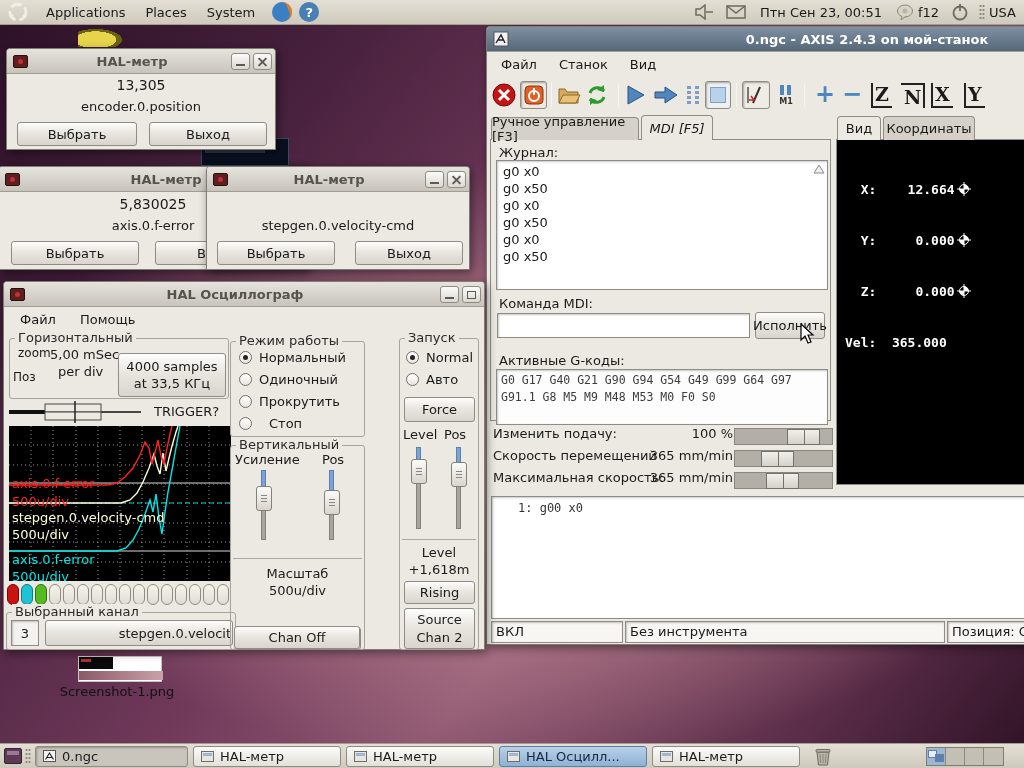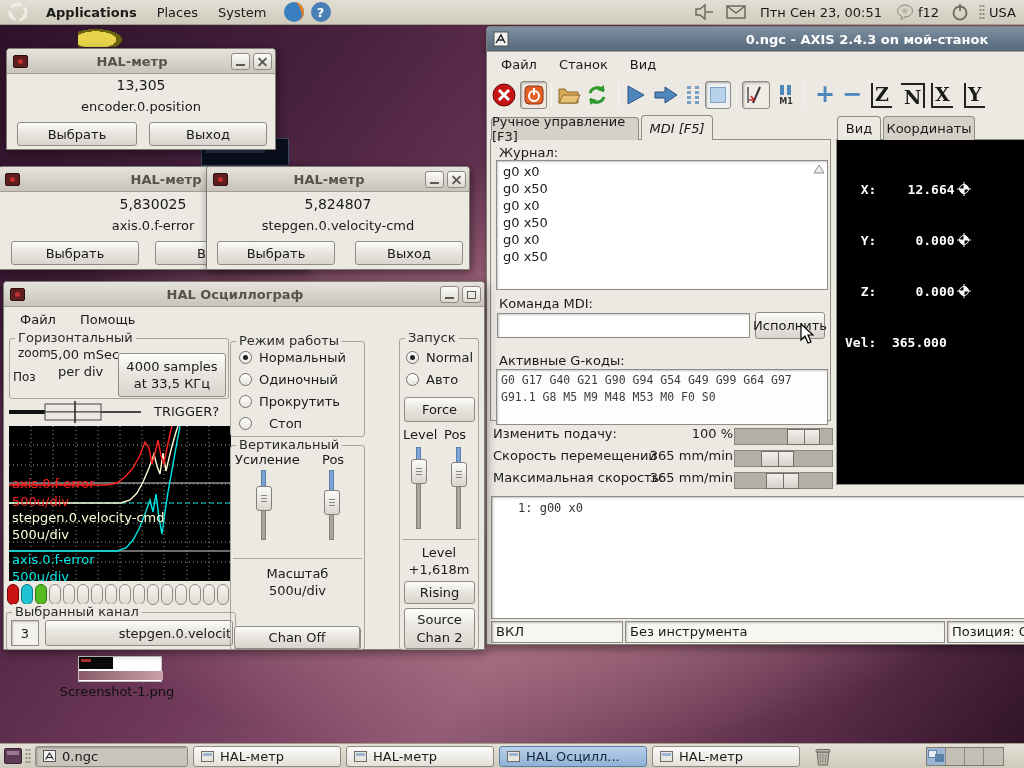--- a/index.html
+++ b/index.html
@@ -270,21 +270,20 @@
       </div>
   </div>
 
   <div class="window abs" style="left:206px;top:166px;width:264px;height:104px;z-index:4;">
     <div class="tbar">
       <span class="appico"></span>
       <span class="title">HAL-метр</span>
       <span class="wbtn min"></span>
       <span class="wbtn cls"></span>
     </div>
-    <div class="abs" style="left:0;top:29px;width:100%;text-align:center;font-size:14px;">5,824807</div>
     <div class="abs" style="left:0;top:51px;width:100%;text-align:center;font-size:13px;">stepgen.0.velocity-cmd</div>
     <div class="btn abs" style="left:10px;top:74px;width:118px;height:24px;">
         <span>Выбрать</span>
       </div>
     <div class="btn abs" style="left:148px;top:74px;width:108px;height:24px;">
         <span>Выход</span>
       </div>
   </div>
 
   <div class="window abs" style="left:6px;top:48px;width:270px;height:102px;z-index:4;">
@@ -470,21 +469,21 @@
     </div>
   </div>
 
   <div class="panel abs" style="left:0;top:0;width:1024px;height:25px;z-index:10;display:flex;align-items:center;">
     <svg width="20" height="20" style="margin:0 8px;">
         <circle cx="10" cy="10" r="8" fill="none" stroke="#f1ede4" stroke-width="3" stroke-dasharray="11 4"></circle>
         <circle cx="10" cy="2.5" r="2" fill="#f1ede4"></circle>
         <circle cx="3.5" cy="14" r="2" fill="#f1ede4"></circle>
         <circle cx="16.5" cy="14" r="2" fill="#f1ede4"></circle>
       </svg>
-    <span style="padding:0 10px;font-weight:bold;">Applications</span>
+    <span style="padding:0 10px;">Applications</span>
     <span style="padding:0 10px;">Places</span>
     <span style="padding:0 10px;">System</span>
     <svg width="22" height="22" style="margin-left:6px;">
         <circle cx="11" cy="11" r="10" fill="#3a7fc2"></circle>
         <path d="M11 1 A10 10 0 0 1 21 11 A10 10 0 0 1 13 20.8 A8 8 0 0 0 17 8 A9 9 0 0 0 11 1Z" fill="#e87d1e"></path>
         <circle cx="9" cy="10" r="5.5" fill="#3a7fc2"></circle>
       </svg>
     <span style="width:20px;height:20px;margin-left:6px;border-radius:50%;background:#4a7fb5;color:#fff;font-weight:bold;display:inline-flex;align-items:center;justify-content:center;">?</span>
     <span style="flex:1;"></span>
     <svg width="20" height="16" style="margin-right:12px;">

